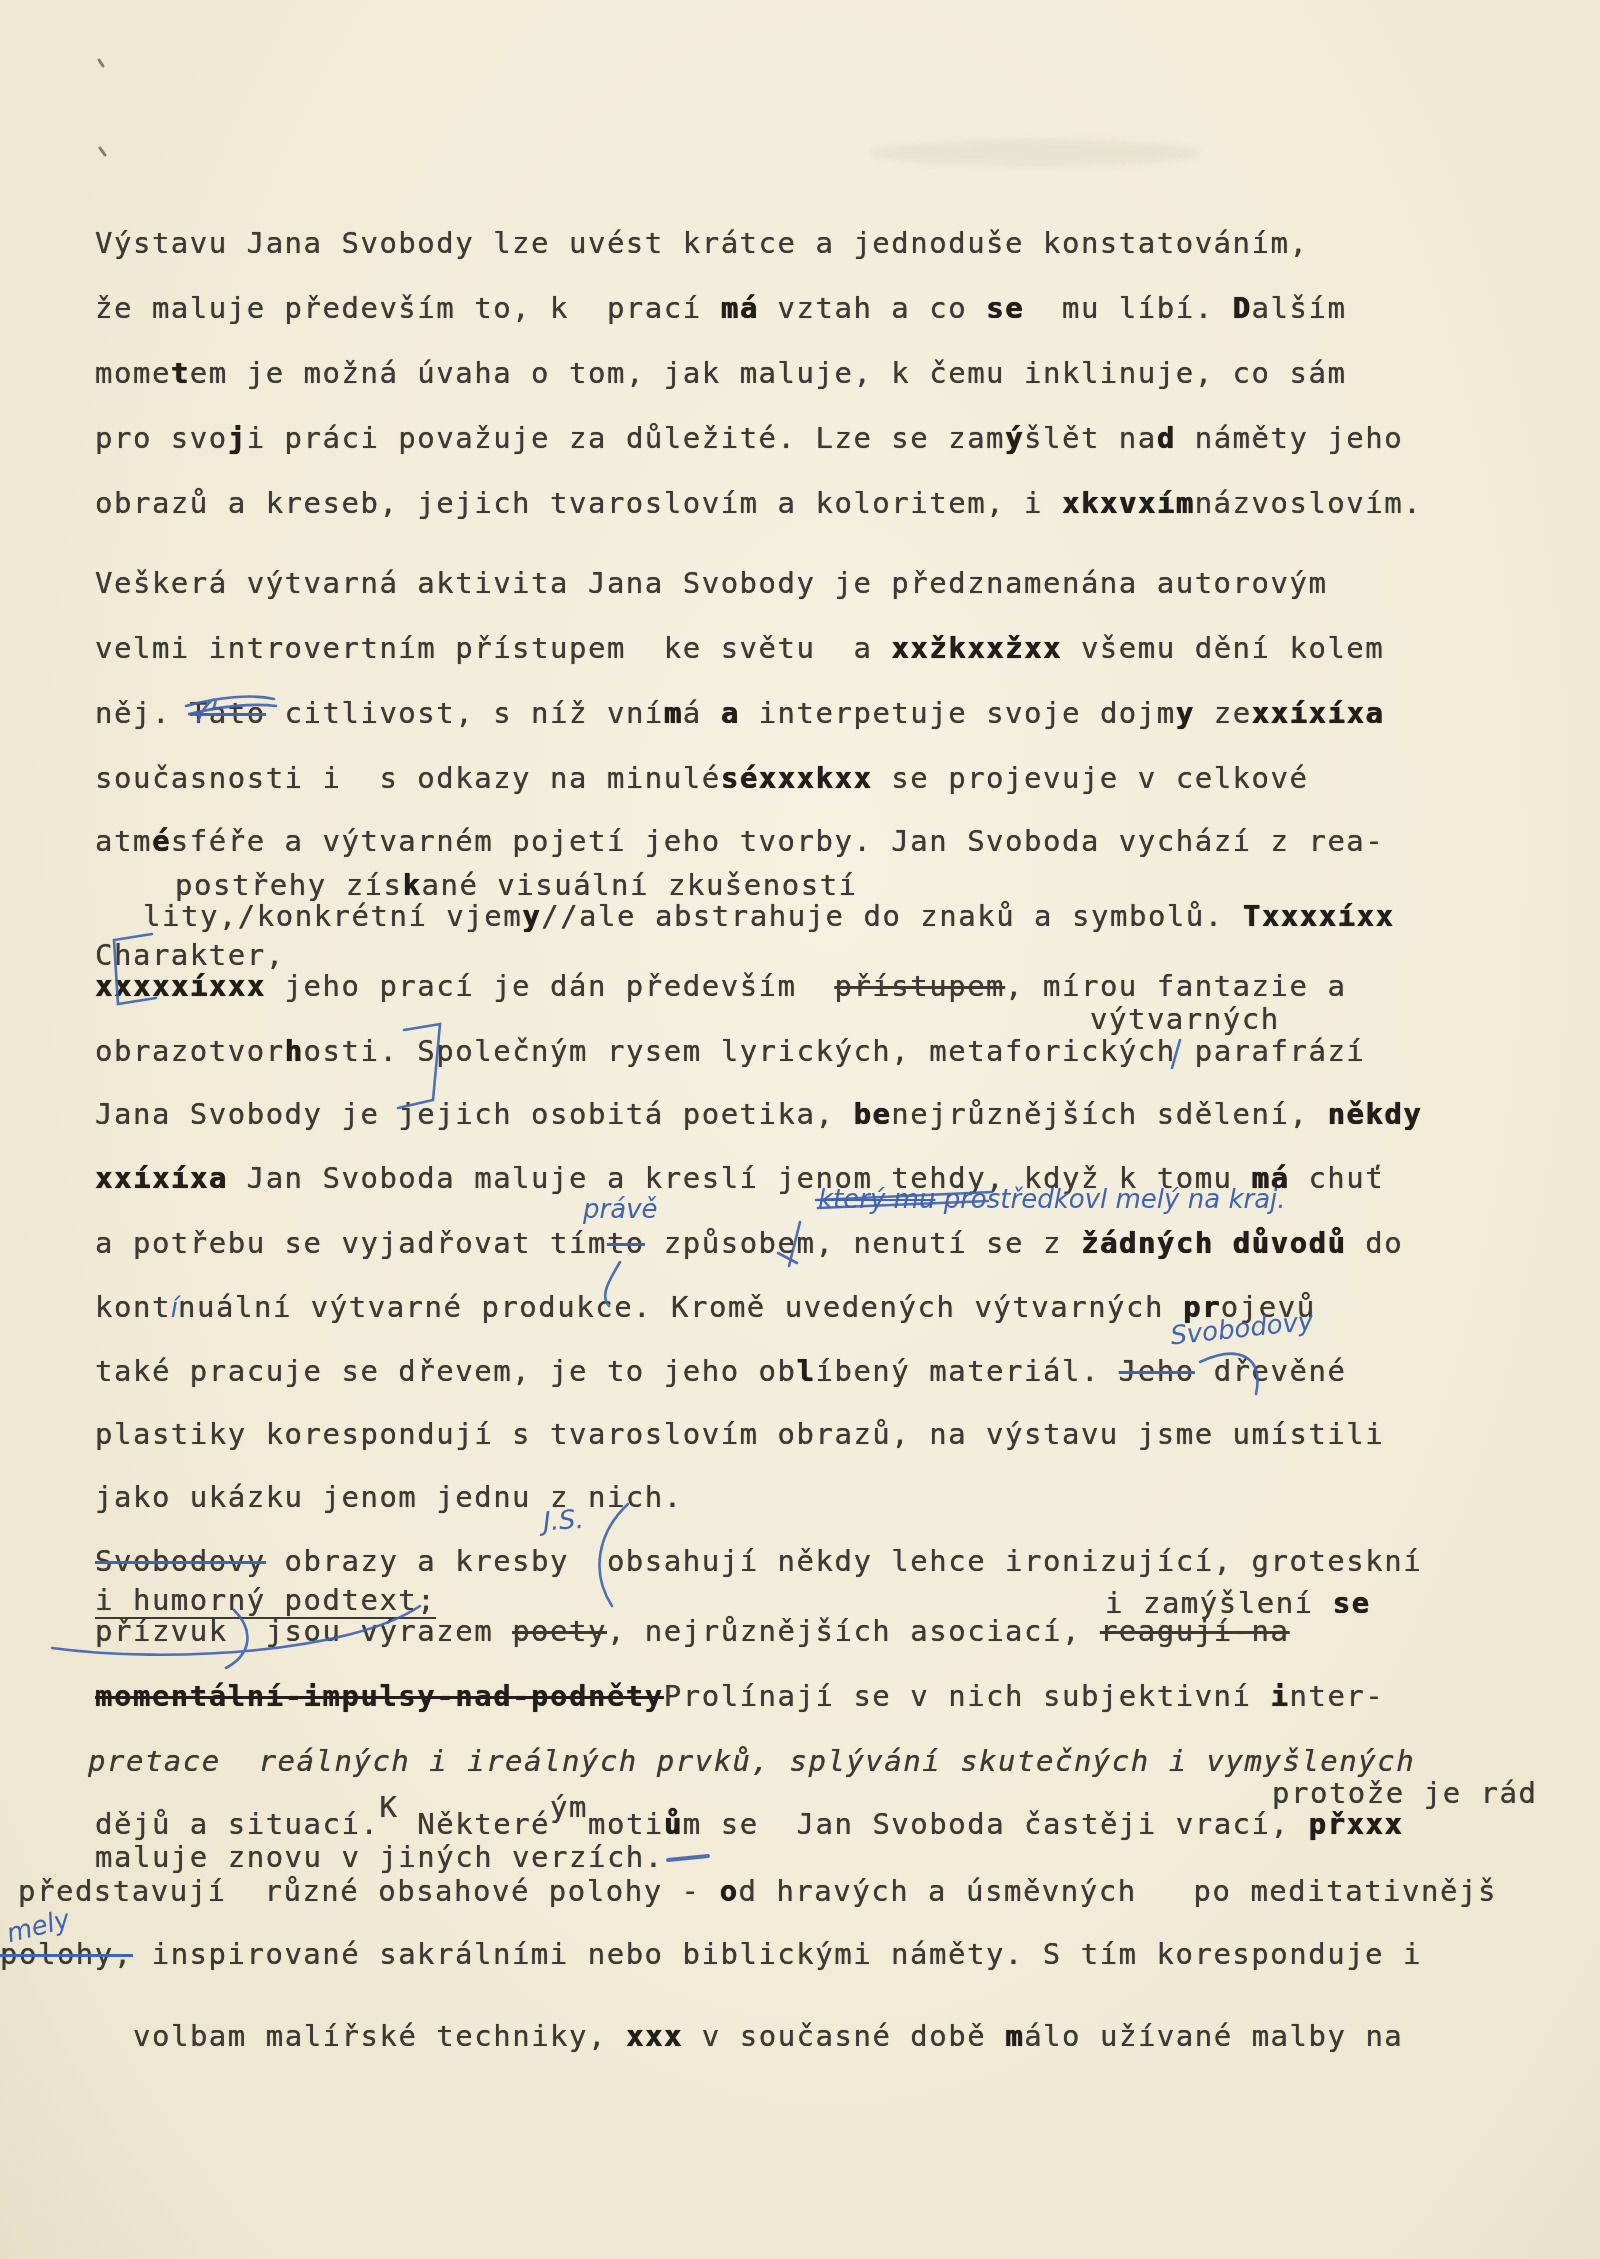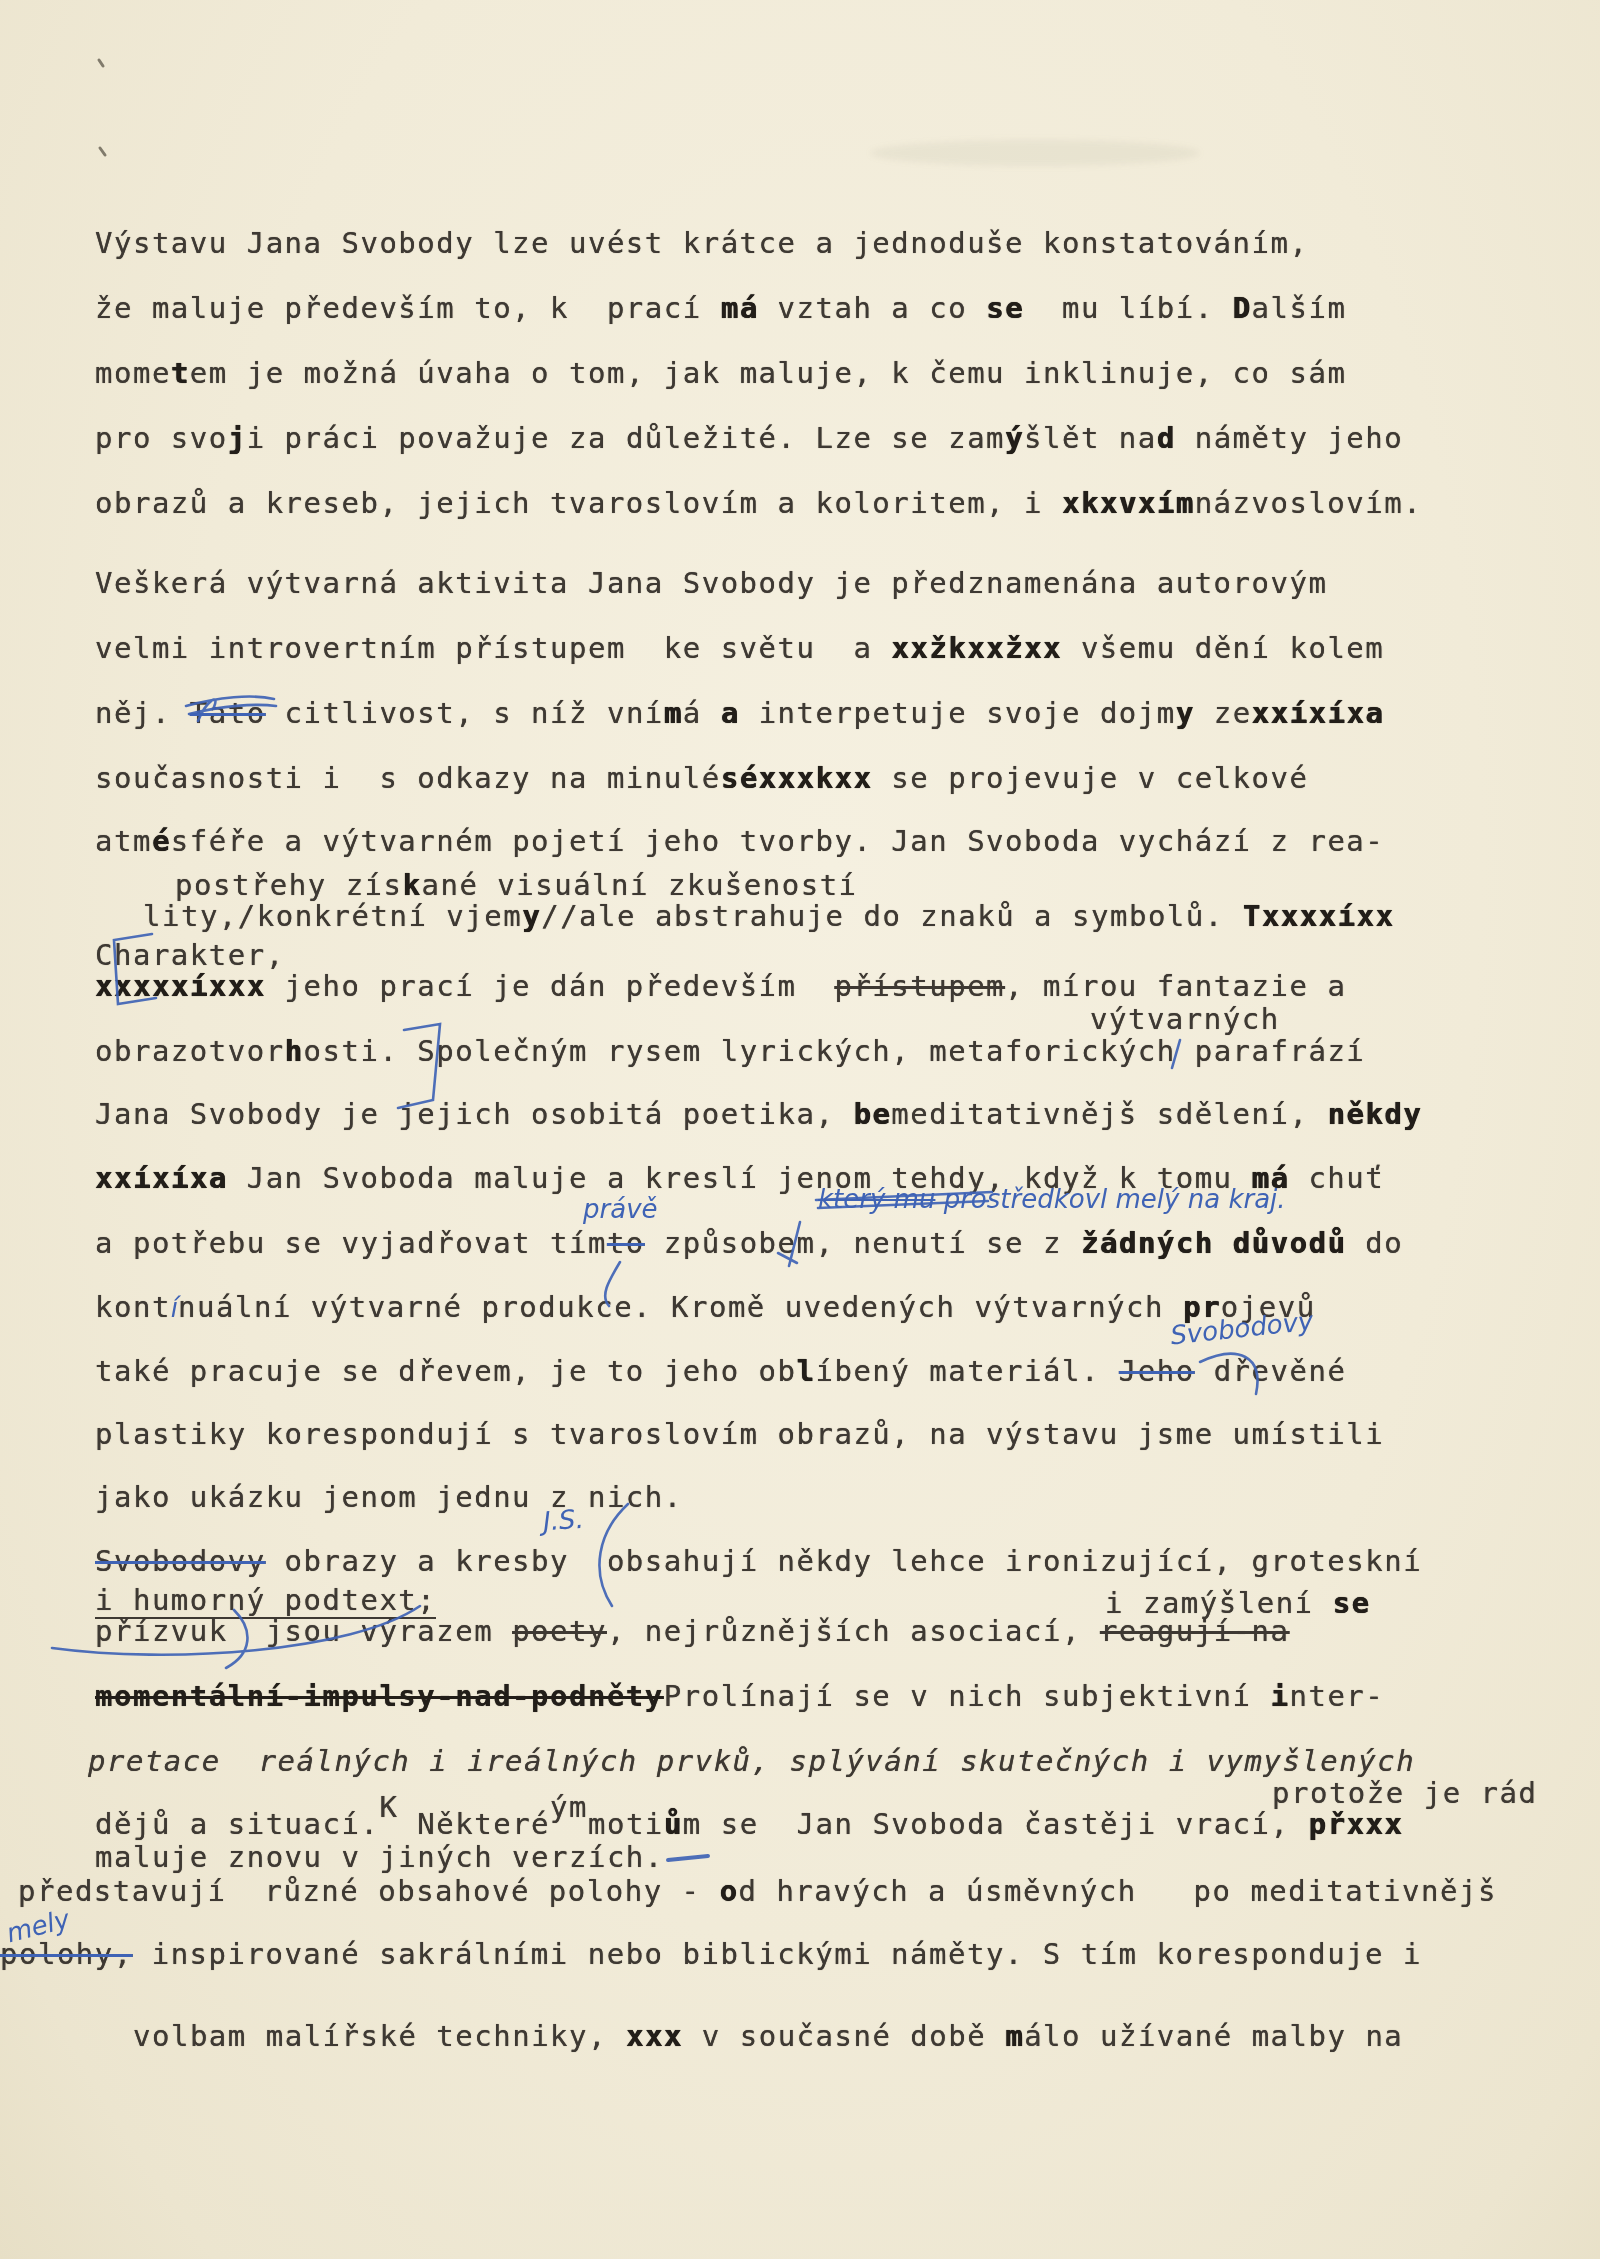--- a/index.html
+++ b/index.html
@@ -55,21 +55,21 @@
       <div class="line" style="left: 95px; top: 633px;"><span class="seg-n">velmi introvertním přístupem  ke světu  a </span><span class="seg-b">xxžkxxžxx</span><span class="seg-n"> všemu dění kolem</span></div>
       <div class="line" style="left: 95px; top: 698px;"><span class="seg-n">něj. </span><span class="seg-bs">Tato</span><span class="seg-n"> citlivost, s níž vní</span><span class="seg-b">m</span><span class="seg-n">á </span><span class="seg-b">a</span><span class="seg-n"> interpetuje svoje dojm</span><span class="seg-b">y</span><span class="seg-n"> ze</span><span class="seg-b">xxíxíxa</span></div>
       <div class="line" style="left: 95px; top: 763px;"><span class="seg-n">současnosti i  s odkazy na minulé</span><span class="seg-b">séxxxkxx</span><span class="seg-n"> se projevuje v celkové</span></div>
       <div class="line" style="left: 95px; top: 826px;"><span class="seg-n">atm</span><span class="seg-b">é</span><span class="seg-n">sféře a výtvarném pojetí jeho tvorby. Jan Svoboda vychází z rea-</span></div>
       <div class="line" style="left: 175px; top: 870px;"><span class="seg-n">postřehy zís</span><span class="seg-b">k</span><span class="seg-n">ané visuální zkušeností</span></div>
       <div class="line" style="left: 95px; top: 901px; margin-left: 48px;"><span class="seg-n">lity,/konkrétní vjem</span><span class="seg-b">y</span><span class="seg-n">//ale abstrahuje do znaků a symbolů. </span><span class="seg-b">Txxxxíxx</span></div>
       <div class="line" style="left: 95px; top: 940px;"><span class="seg-n">Charakter,</span></div>
       <div class="line" style="left: 95px; top: 971px;"><span class="seg-b">xxxxxíxxx</span><span class="seg-n"> jeho prací je dán především  </span><span class="seg-x">přístupem</span><span class="seg-n">, mírou fantazie a</span></div>
       <div class="line" style="left: 1090px; top: 1004px;"><span class="seg-n">výtvarných</span></div>
       <div class="line" style="left: 95px; top: 1036px;"><span class="seg-n">obrazotvor</span><span class="seg-b">h</span><span class="seg-n">osti. Společným rysem lyrických, metaforických parafrází</span></div>
-      <div class="line" style="left: 95px; top: 1099px;"><span class="seg-n">Jana Svobody je jejich osobitá poetika, </span><span class="seg-b">be</span><span class="seg-n">meditativnějš sdělení, </span><span class="seg-b">někdy</span></div>
+      <div class="line" style="left: 95px; top: 1099px;"><span class="seg-n">Jana Svobody je jejich osobitá poetika, </span><span class="seg-b">be</span><span class="seg-n">nejrůznějších sdělení, </span><span class="seg-b">někdy</span></div>
       <div class="line" style="left: 95px; top: 1163px;"><span class="seg-b">xxíxíxa</span><span class="seg-n"> Jan Svoboda maluje a kreslí jenom tehdy, když k tomu </span><span class="seg-b">má</span><span class="seg-n"> chuť</span></div>
       <div class="line hw-line" style="left: 583px; top: 1193px;"><span class="seg-hw">právě</span></div>
       <div class="line hw-line" style="left: 818px; top: 1183px;"><span class="seg-hws">který mu</span><span class="seg-hw"> prostředkovl melý na kraj.</span></div>
       <div class="line" style="left: 95px; top: 1228px;"><span class="seg-n">a potřebu se vyjadřovat tím</span><span class="seg-bs">to</span><span class="seg-n"> způsobem, nenutí se z </span><span class="seg-b">žádných</span><span class="seg-n"> </span><span class="seg-b">důvodů</span><span class="seg-n"> do</span></div>
       <div class="line" style="left: 95px; top: 1292px;"><span class="seg-n">kont</span><span class="seg-hw">í</span><span class="seg-n">nuální výtvarné produkce. Kromě uvedených výtvarných </span><span class="seg-b">pr</span><span class="seg-n">ojevů</span></div>
       <div class="line hw-line" style="left: 1170px; top: 1312px; transform: rotate(-6deg);"><span class="seg-hw">Svobodovy</span></div>
       <div class="line" style="left: 95px; top: 1356px;"><span class="seg-n">také pracuje se dřevem, je to jeho ob</span><span class="seg-b">l</span><span class="seg-n">íbený materiál. </span><span class="seg-bs">Jeho</span><span class="seg-n"> dřevěné</span></div>
       <div class="line" style="left: 95px; top: 1419px;"><span class="seg-n">plastiky korespondují s tvaroslovím obrazů, na výstavu jsme umístili</span></div>
       <div class="line" style="left: 95px; top: 1482px;"><span class="seg-n">jako ukázku jenom jednu z nich.</span></div>
       <div class="line hw-line" style="left: 543px; top: 1504px; font-size: 30px; transform: rotate(-4deg);"><span class="seg-hw">J.S.</span></div>

